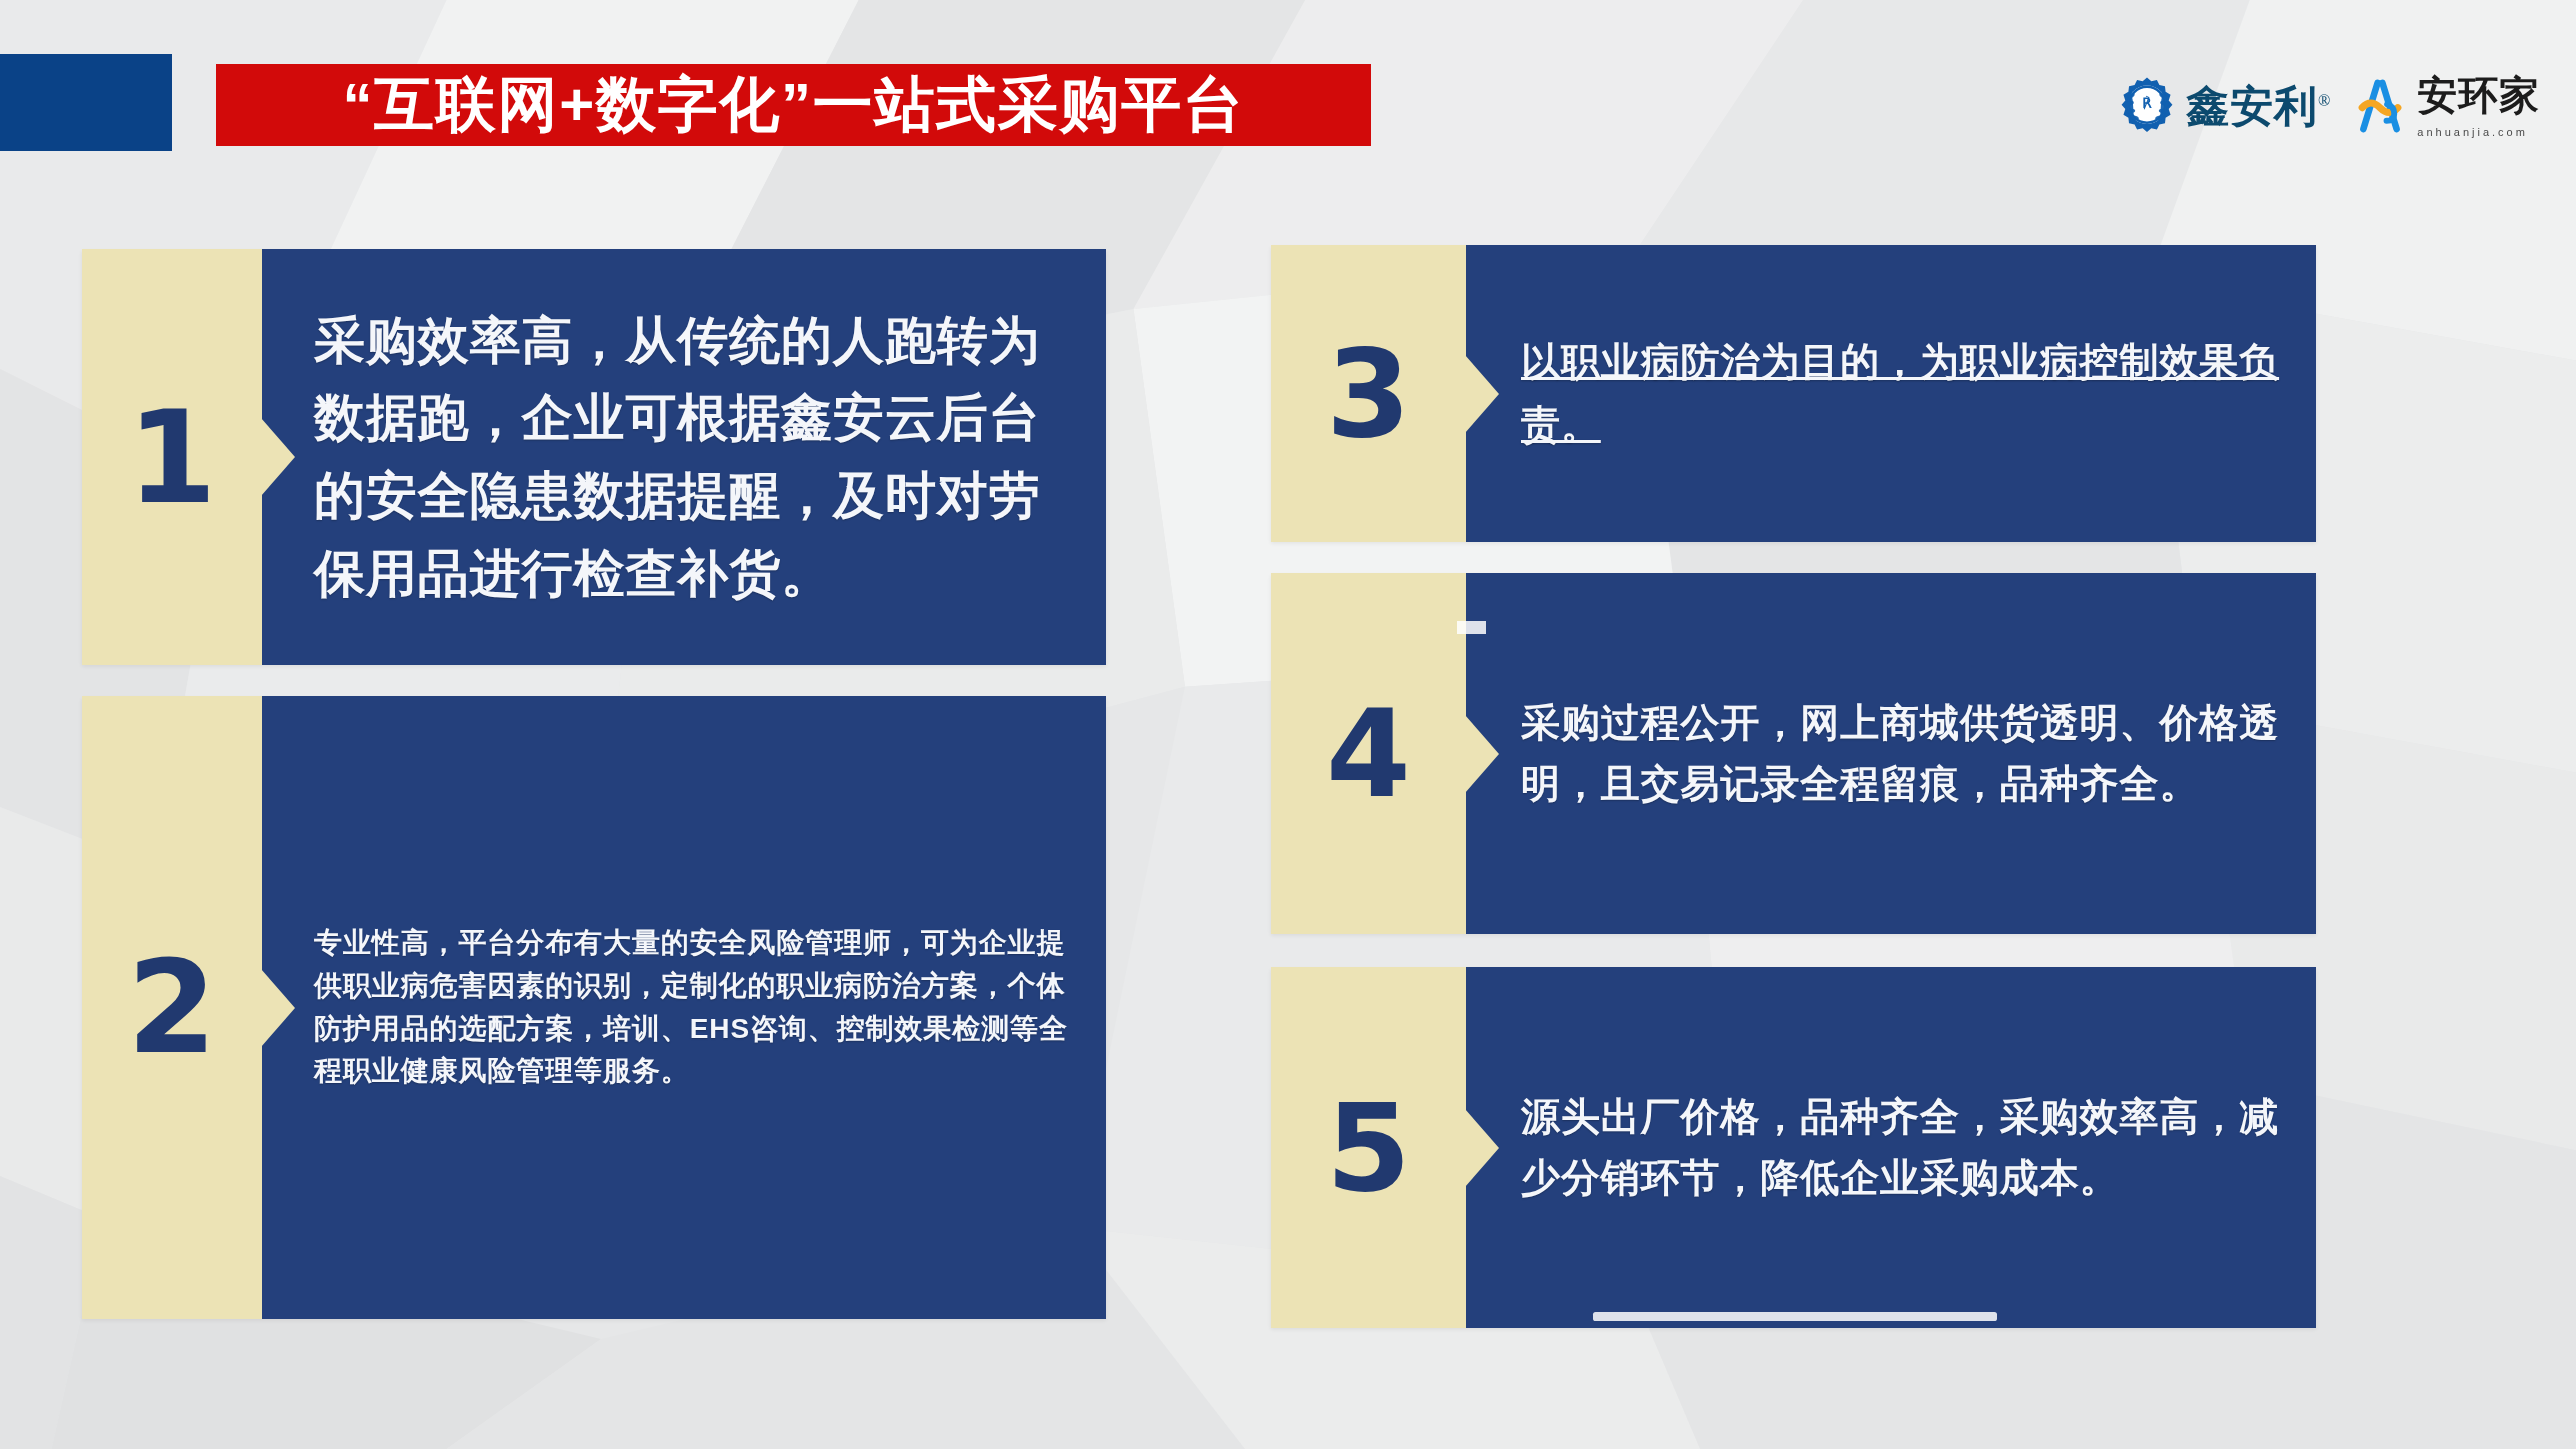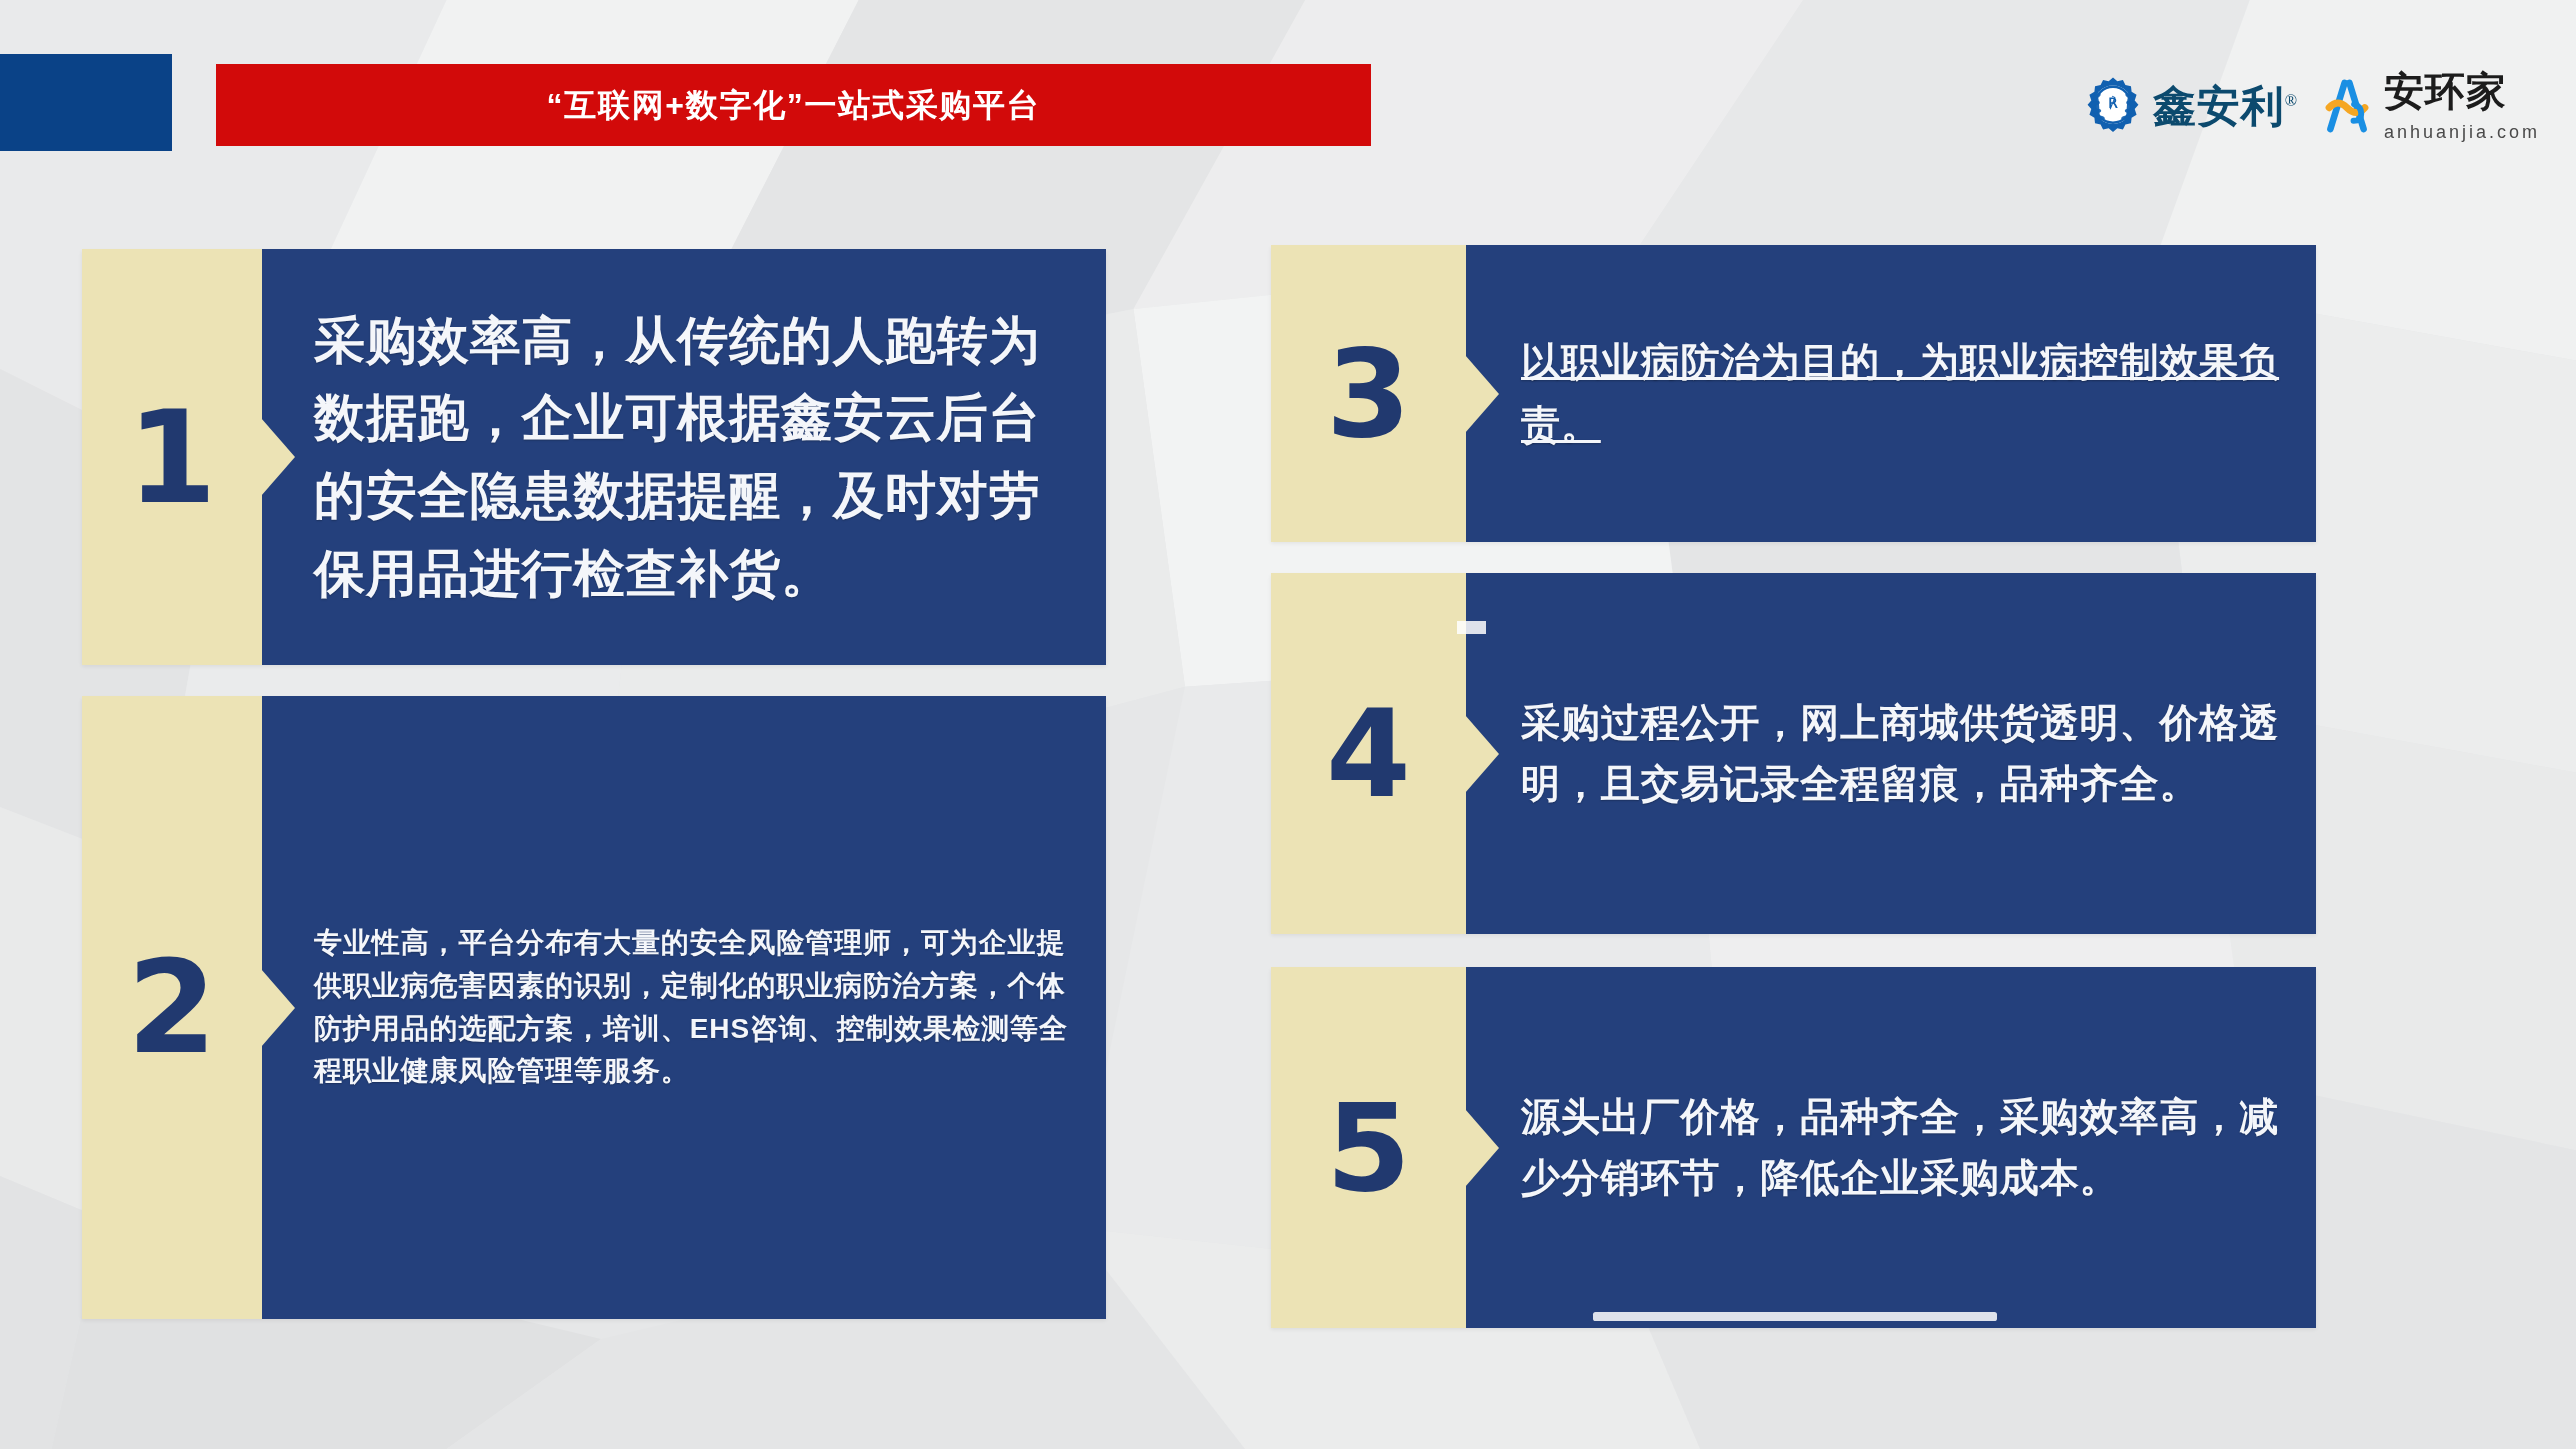--- a/index.html
+++ b/index.html
@@ -38,21 +38,21 @@
     top: 64px;
     width: 1155px;
     height: 82px;
     background: #d20a0a;
     display: flex;
     align-items: center;
     justify-content: center;
   }
   .title-banner .title-text {
     color: #ffffff;
-    font-size: 32px;
+    font-size: 60px;
     font-weight: bold;
     letter-spacing: 1.7px;
     white-space: nowrap;
     line-height: 1;
   }
 
   
   .logo-row {
     position: absolute;
     right: 36px;
@@ -82,21 +82,21 @@
   .logo-ahj .amark { width: 60px; height: 57px; }
   .logo-ahj .ahj-text { display: flex; flex-direction: column; line-height: 1; }
   .logo-ahj .ahj-cn {
     color: #1c1c1c;
     font-size: 40px;
     font-weight: bold;
     letter-spacing: 0.9px;
   }
   .logo-ahj .ahj-en {
     color: #4a4a4a;
-    font-size: 18px;
+    font-size: 11px;
     letter-spacing: 3px;
     margin-top: 12px;
   }
 
   
   .card {
     position: absolute;
     display: flex;
     box-shadow: 0 1.7px 4.3px rgba(0,0,0,0.07);
   }

